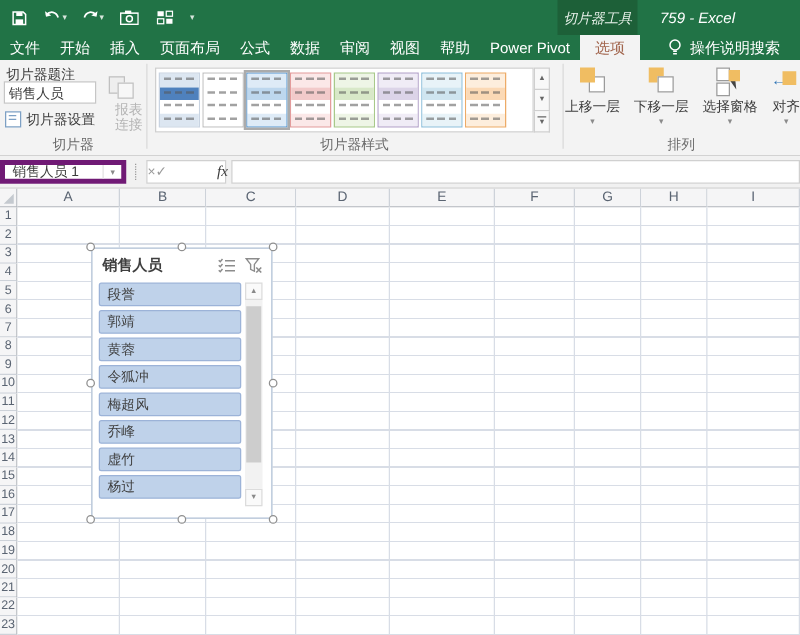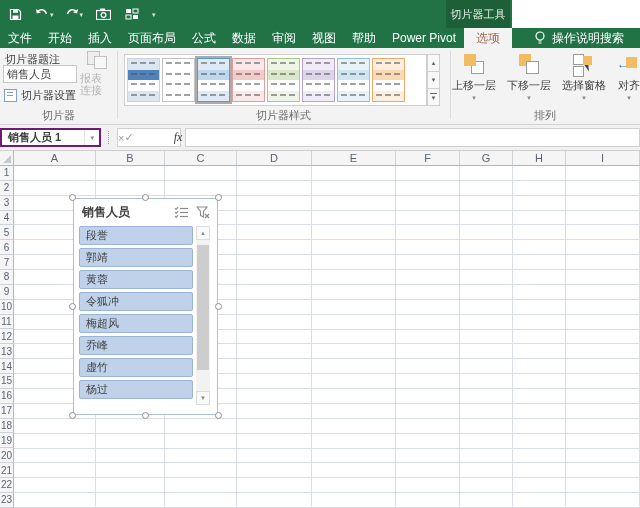--- a/index.html
+++ b/index.html
@@ -1,20 +1,20 @@
 <!DOCTYPE html>
 <html><head>
 <meta charset="utf-8">
 <style>
   html,body{margin:0;padding:0;}
   body{font-family:"Liberation Sans","DejaVu Sans",sans-serif;}
   #root{position:relative;width:640px;height:508px;background:#fff;overflow:hidden;font-size:12px;color:#444;}
 
   
-  .titlebar{position:absolute;left:0;top:0;width:512px;height:28px;background:#217346;}
+  .titlebar{position:absolute;left:0;top:0;width:640px;height:28px;background:#217346;font-style:italic;}
   .qat{position:absolute;left:6px;top:0;height:28px;display:flex;align-items:center;gap:11px;}
   .qat .qbtn{display:flex;align-items:center;justify-content:center;width:18px;height:20px;}
   .qat .qgrp{display:flex;align-items:center;gap:1px;}
   .qcaret{color:#d7e5dc;font-size:7px;line-height:1;}
   .ctxband{position:absolute;left:446px;top:0;width:64px;height:28px;background:#1d6038;color:#e8f1ea;
            font-size:11px;display:flex;align-items:center;justify-content:center;}
   .wintitle{position:absolute;left:528px;top:0;height:28px;display:flex;align-items:center;color:#fff;font-size:12px;}
 
   
   .tabrow{position:absolute;left:0;top:28px;width:640px;height:20px;background:#217346;display:flex;align-items:stretch;}
@@ -26,21 +26,21 @@
   .ribbon{position:absolute;left:0;top:48px;width:640px;height:76px;background:#f3f3f3;border-bottom:1px solid #d2d2d2;}
   .gsep{position:absolute;top:3px;height:68px;width:1px;background:#dadada;}
   .grouplabel{position:absolute;top:60px;font-size:11px;color:#6a6a6a;text-align:center;}
 
   .cap-label{position:absolute;left:5px;top:4px;font-size:11px;color:#3c3c3c;}
   .cap-input{position:absolute;left:3px;top:17px;width:66px;height:16px;border:1px solid #c6c6c6;background:#fff;
              font-size:11px;padding:0 3px;color:#3c3c3c;font-family:inherit;}
   .settings-btn{position:absolute;left:4px;top:39px;height:16px;display:flex;align-items:center;gap:4px;font-size:11px;color:#3c3c3c;}
   .set-ic{width:11px;height:11px;border:1px solid #7da0c4;background:#fff;position:relative;}
   .set-ic::before{content:"";position:absolute;left:2px;top:2px;width:6px;height:1px;background:#7da0c4;box-shadow:0 3px 0 #7da0c4;}
-  .report-btn{position:absolute;left:80px;top:3px;width:34px;text-align:left;color:#b5b5b5;font-size:11px;line-height:12px;}
+  .report-btn{position:absolute;left:80px;top:13px;width:34px;text-align:right;color:#b5b5b5;font-size:11px;line-height:12px;}
   .rep-ic{width:20px;height:18px;margin:0 auto 3px;position:relative;}
   .rep-ic::before{content:"";position:absolute;left:0;top:0;width:11px;height:12px;border:1px solid #c0c0c0;background:#eee;}
   .rep-ic::after{content:"";position:absolute;left:7px;top:5px;width:11px;height:11px;border:1px solid #c0c0c0;background:#f7f7f7;}
 
   .gallery{position:absolute;left:124px;top:6px;width:303px;height:52px;background:#fff;border:1px solid #cfcfcf;
            display:flex;align-items:center;gap:2px;padding:0 2px;box-sizing:border-box;}
   .thumb{width:33px;height:44px;border:1px solid;background:#fff;box-sizing:border-box;display:flex;flex-direction:column;flex:none;}
   .thumb.selected{outline:2px solid #ababab;}
   .tr{flex:1;}
   .tr::before{content:"";display:block;height:2px;margin:3px 3px 0;
@@ -66,22 +66,22 @@
   .ic-selpane::before{content:"";position:absolute;left:1px;top:1px;width:9px;height:9px;background:#fff;border:1px solid #9b9b9b;box-shadow:0 12px 0 -1px #fff,0 12px 0 0 #9b9b9b;}
   .ic-selpane::after{content:"";position:absolute;left:11px;top:3px;width:9px;height:9px;background:#f0bd62;}
   .ic-selpane .cursor{position:absolute;left:14px;top:9px;width:0;height:0;border-left:5px solid #444;border-bottom:9px solid transparent;transform:rotate(-35deg);}
   .ic-align::before{content:"←";position:absolute;left:0;top:4px;color:#2e74b5;font-weight:bold;font-size:12px;}
   .ic-align::after{content:"";position:absolute;left:9px;top:4px;width:11px;height:11px;background:#f0bd62;}
   .ic-group::before{content:"";position:absolute;left:1px;top:1px;width:12px;height:12px;border:1px solid #c4c4c4;}
   .ic-group::after{content:"";position:absolute;left:8px;top:8px;width:12px;height:12px;border:1px solid #c4c4c4;background:#f3f3f3;}
 
   
   .fbar{position:absolute;left:0;top:125px;width:640px;height:26px;background:#f1f1f1;border-bottom:1px solid #cfcfcf;box-sizing:border-box;}
-  .namebox{position:absolute;left:0px;top:3px;width:101px;height:19px;background:#fff;border:2px solid #701a75;
-           box-sizing:border-box;display:flex;align-items:center;font-size:11px;color:#3c3c3c;padding-left:6px;font-weight:bold;}
+  .namebox{position:absolute;left:0px;top:3px;width:101px;height:19px;background:#fff;border:4px solid #701a75;
+           box-sizing:border-box;display:flex;align-items:center;font-size:11px;color:#3c3c3c;padding-left:6px;}
   .nb-caret{margin-left:auto;padding:0 5px;color:#8a8a8a;font-size:7px;border-left:1px solid #e2e2e2;align-self:stretch;display:flex;align-items:center;}
   .nb-sep{position:absolute;left:108px;top:6px;height:13px;border-left:1px dotted #9a9a9a;}
   .fbtns{position:absolute;left:117px;top:3px;width:64px;height:19px;background:#fff;border:1px solid #d0d0d0;
          box-sizing:border-box;display:flex;align-items:center;justify-content:space-around;}
   .fbtn{color:#9a9a9a;font-size:11px;}
   .fx{color:#3c3c3c;font-style:italic;font-family:"Liberation Serif","DejaVu Serif",serif;font-size:12px;margin-left:40px;}
   .finput{position:absolute;left:185px;top:3px;right:0;height:19px;background:#fff;border:1px solid #d0d0d0;
           box-sizing:border-box;font-size:11px;padding:0 4px;font-family:inherit;}
 
   

